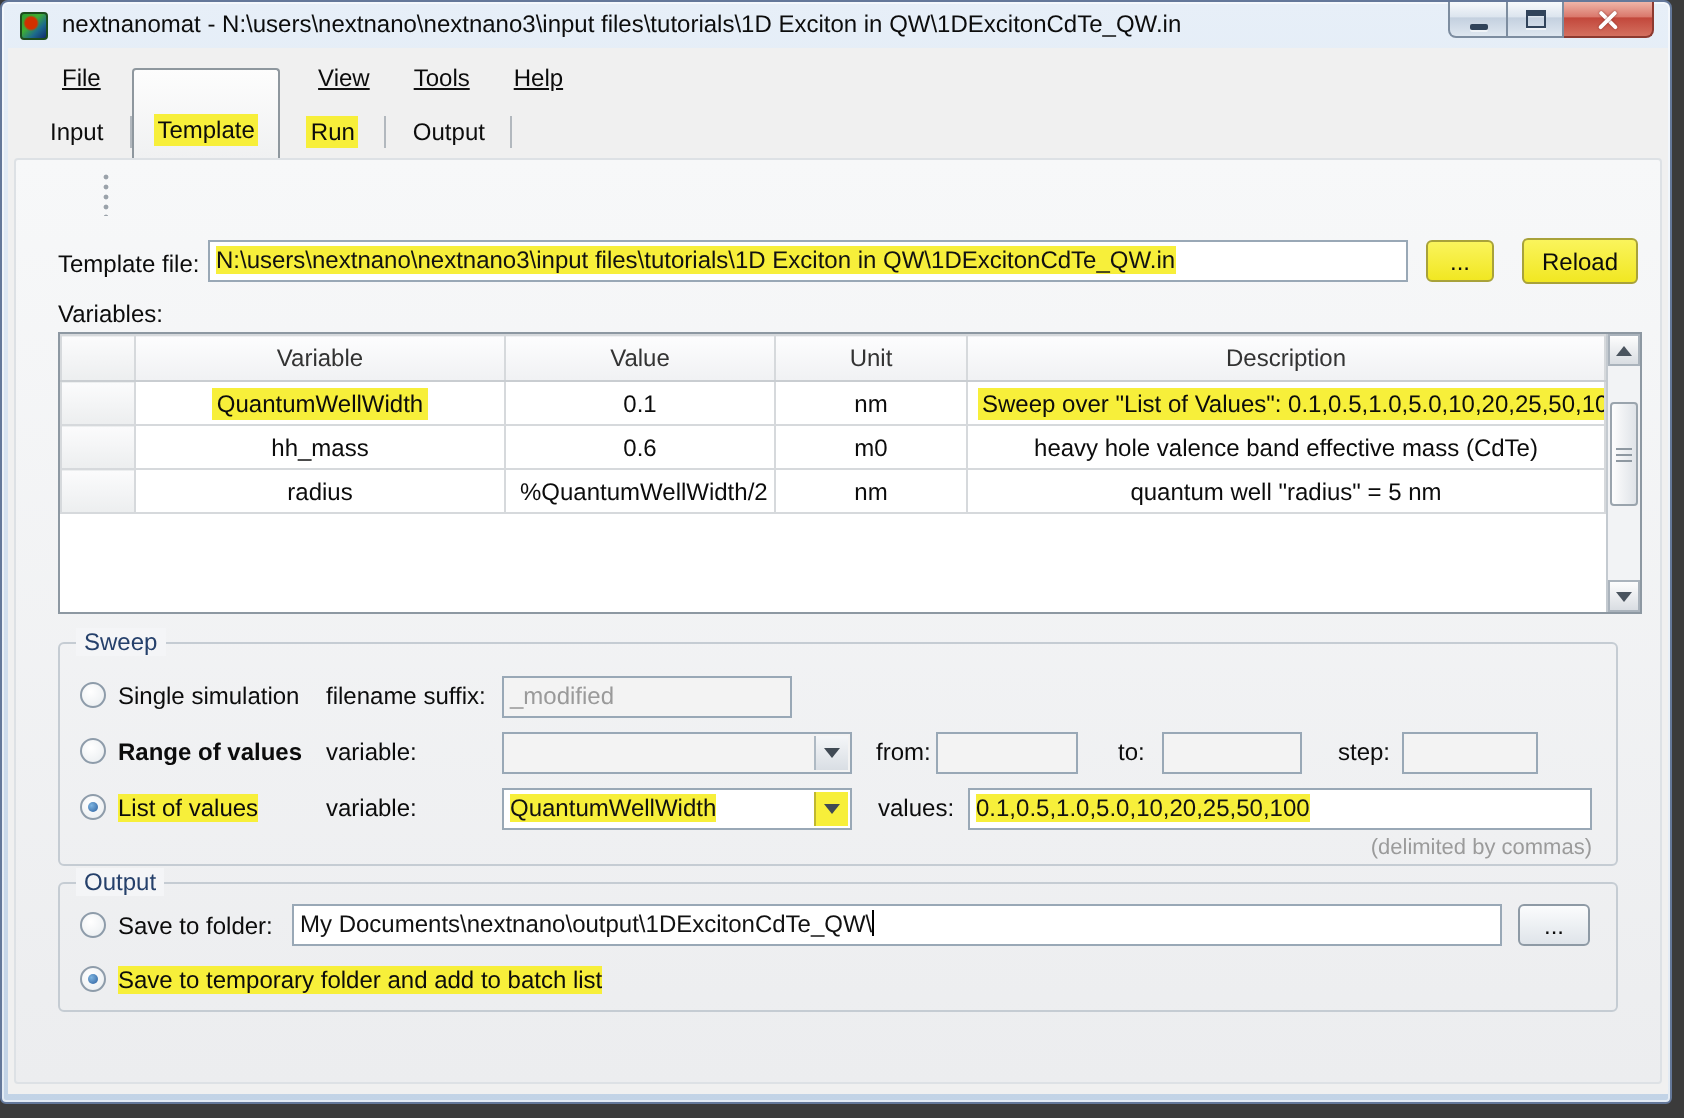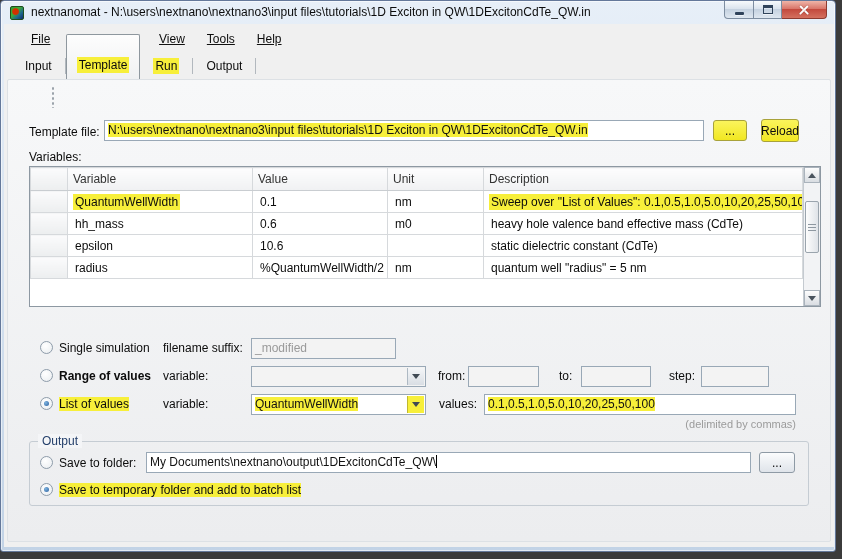--- a/index.html
+++ b/index.html
@@ -65,21 +65,21 @@
     background:radial-gradient(circle at 40% 35%,#ffffff,#e8ecef); }
   .radio.checked::after { content:""; position:absolute; left:3px; top:3px; width:5px; height:5px; border-radius:50%;
     background:radial-gradient(circle at 35% 35%,#7db4e0,#2c5f9e); }
   .groupbox { position:absolute; border:1px solid #c5ccd3; border-radius:3px; }
   .gb-legend { position:absolute; top:-8px; left:8px; background:#f4f5f7; padding:0 4px; color:#25406b; }
 
   
   .vartable { position:absolute; left:28px; top:165px; width:792px; height:141px; background:#fff; border:1px solid #8d98a2; display:flex; }
   .vt-main { flex:1; }
   table { border-collapse:collapse; width:100%; table-layout:fixed; }
-  th,td { border:1px solid #d6d9dc; font-weight:normal; text-align:left; padding:0 5px; white-space:nowrap; overflow:hidden;margin-left:12px; }
+  th,td { border:1px solid #d6d9dc; font-weight:normal; text-align:center; padding:0 5px; white-space:nowrap; overflow:hidden;margin-left:12px; }
   thead th { height:23px; background:linear-gradient(#fdfdfe,#f0f1f3); color:#333; border-bottom:1px solid #c9cdd1; }
   tbody td { height:22px; color:#0c0c0c; }
   col.c-rowhdr{width:37px;} col.c-var{width:185px;} col.c-val{width:135px;} col.c-unit{width:96px;} col.c-desc{width:auto;}
   td.rowhdr,th.rowhdr { background:linear-gradient(#fbfbfc,#eceeef); }
   td .cellspan { padding:1px 2px; }
 
   .scrollbar { width:17px; background:#f2f3f5; border-left:1px solid #c4cad0; display:flex; flex-direction:column; }
   .sb-btn { height:16px; background:linear-gradient(#fdfdfd,#d9dde2); border:1px solid #aab3bc; display:flex; align-items:center; justify-content:center; }
   .sb-track { flex:1; position:relative; }
   .sb-thumb { position:absolute; left:1px; right:1px; top:18px; height:52px; border:1px solid #9aa4ad; border-radius:2px;
@@ -134,21 +134,21 @@
   </div>
 
   <div class="tabpanel"></div>
   <div class="grip"></div>
 
   <div class="label" style="left:28px;top:124px;">Template file:</div>
   <div class="textbox" style="left:103px;top:119px;width:600px;"><span class="hl">N:\users\nextnano\nextnano3\input files\tutorials\1D Exciton in QW\1DExcitonCdTe_QW.in</span></div>
   <div class="btn yellow" style="left:712px;top:119px;width:34px;height:21px;">
       <span>...</span>
     </div>
-  <div class="btn yellow" style="left:760px;top:118px;width:38px;height:23px;">
+  <div class="btn yellow" style="left:760px;top:118px;width:58px;height:23px;">
       <span>Reload</span>
     </div>
 
   <div class="label" style="left:28px;top:149px;">Variables:</div>
   <div class="vartable">
     <div class="vt-main">
       <table>
         <colgroup>
             <col class="c-rowhdr">
             <col class="c-var">
@@ -175,27 +175,20 @@
     </tr>
             <tr>
       <td class="rowhdr"></td>
       <td><span class="cellspan">hh_mass</span></td>
       <td><span class="cellspan">0.6</span></td>
       <td><span class="cellspan">m0</span></td>
       <td><span class="cellspan">heavy hole valence band effective mass (CdTe)</span></td>
     </tr>
             <tr>
       <td class="rowhdr"></td>
-      <td><span class="cellspan">epsilon</span></td>
-      <td><span class="cellspan">10.6</span></td>
-      <td><span class="cellspan"></span></td>
-      <td><span class="cellspan">static dielectric constant (CdTe)</span></td>
-    </tr>
-            <tr>
-      <td class="rowhdr"></td>
       <td><span class="cellspan">radius</span></td>
       <td><span class="cellspan">%QuantumWellWidth/2</span></td>
       <td><span class="cellspan">nm</span></td>
       <td><span class="cellspan">quantum well "radius" = 5 nm</span></td>
     </tr>
           </tbody>
       </table>
     </div>
     <div class="scrollbar">
       <div class="sb-btn">
@@ -207,20 +200,23 @@
             <div class="sb-grip"></div>
             <div class="sb-grip"></div>
         </div>
       </div>
       <div class="sb-btn">
           <div class="tri-down"></div>
         </div>
     </div>
   </div>
 
+  <div class="groupbox" style="left:28px;top:320px;width:780px;height:112px;">
+    <span class="gb-legend">Sweep</span>
+  </div>
 
   <div class="radio" style="left:39px;top:340px;"></div>
   <div class="label" style="left:58px;top:340px;">Single simulation</div>
   <div class="label" style="left:162px;top:340px;">filename suffix:</div>
   <div class="textbox disabled" style="left:250px;top:337px;width:145px;"><span>_modified</span></div>
 
   <div class="radio" style="left:39px;top:368px;"></div>
   <div class="label" style="left:58px;top:368px;font-weight:bold;">Range of values</div>
   <div class="label" style="left:162px;top:368px;">variable:</div>
   <div class="dropdown disabled" style="left:250px;top:365px;width:175px;">

